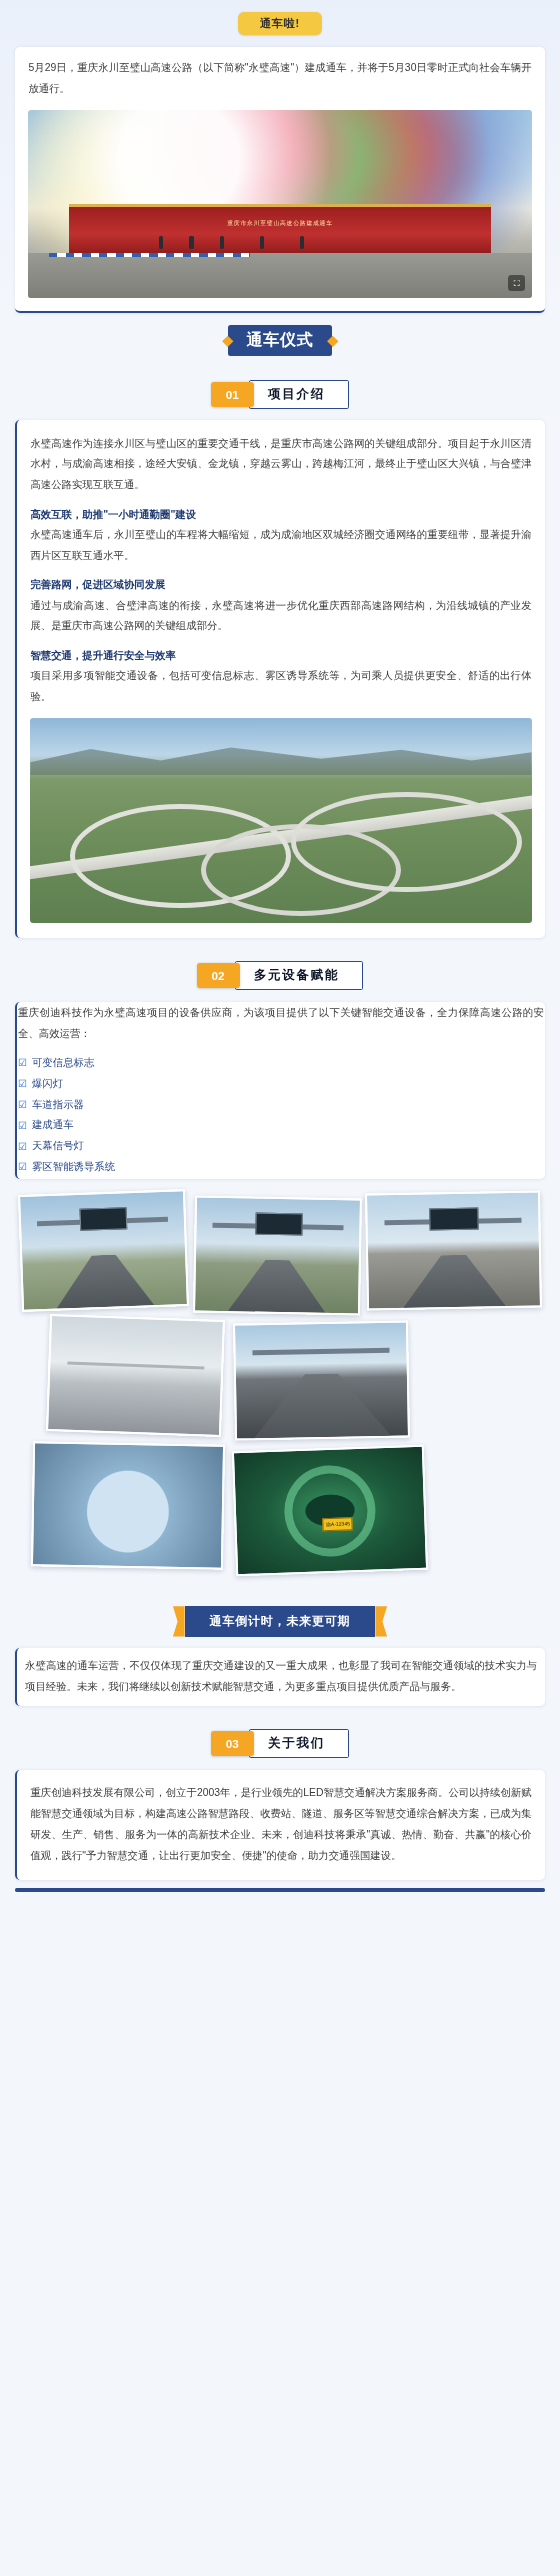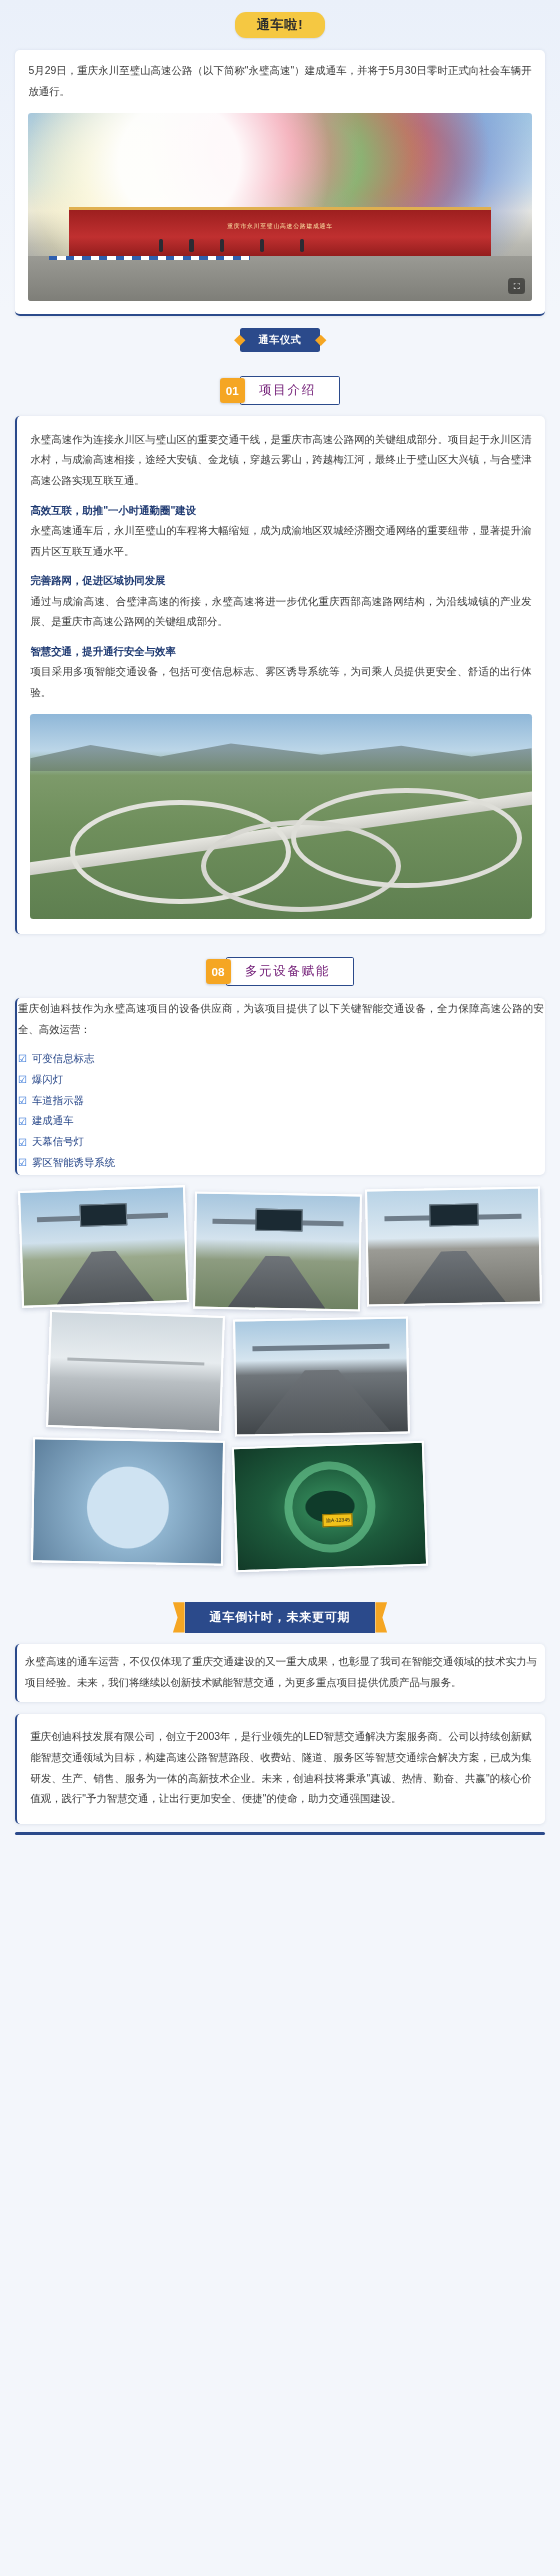--- a/index.html
+++ b/index.html
@@ -23,24 +23,24 @@
 
   
   .top-banner {
     padding-top: 11.7px;
     display: flex;
     justify-content: center;
   }
   .top-banner-pill {
     background: #f5c842;
     color: #2d2d2d;
-    font-size: 13px;
+    font-size: 11px;
     font-weight: bold;
     padding: 4.2px 22px;
-    border-radius: 11px;
+    border-radius: 6px;
     letter-spacing: 0.8px;
     box-shadow: 0 0.8px 1.7px rgba(0,0,0,0.12);
   }
 
   
   .card {
     margin: 11.7px 15px 0 15px;
     background: #ffffff;
     border-radius: 5px;
     box-shadow: 0 0.8px 3.3px rgba(60,80,120,0.10);
@@ -133,21 +133,21 @@
 
   
   .ribbon-wrap {
     display: flex;
     justify-content: center;
     margin-top: 11.7px;
   }
   .ribbon {
     background: #2b4a8b;
     color: #ffffff;
-    font-size: 10px;
+    font-size: 16px;
     font-weight: bold;
     padding: 5px 18.4px;
     border-radius: 2.5px;
     position: relative;
     letter-spacing: 0.8px;
   }
   .ribbon:before, .ribbon:after {
     content: "";
     position: absolute;
     top: 50%;
@@ -161,40 +161,40 @@
 
   
   .section-head {
     display: flex;
     align-items: center;
     justify-content: center;
     margin: 23.4px 0 5px 0;
     position: relative;
   }
   .sec-num {
-    width: 25px;
+    width: 43px;
     height: 25px;
     background: #f5a623;
     color: #ffffff;
     border-radius: 3.3px;
     font-size: 11.7px;
     font-weight: bold;
     display: flex;
     align-items: center;
     justify-content: center;
     box-shadow: 0 0.8px 2.5px rgba(0,0,0,0.18);
     position: relative;
     z-index: 2;
   }
   .sec-title-box {
     background: #ffffff;
     border: 1.7px solid #2b4a8b;
-    color: #701a75;
+    color: #0f172a;
     font-size: 12.5px;
-    font-weight: normal;
+    font-weight: bold;
     letter-spacing: 1.7px;
     padding: 5px 23.4px 5px 18.4px;
     margin-left: -5px;
     border-radius: 1.7px;
   }
 
   
   .text-card {
     padding: 13.4px 13.4px 15px 13.4px;
     border-left: 2.5px solid #2b4a8b;
@@ -416,21 +416,21 @@
     <div class="photo ph-interchange" style="height:205px">
       <div class="hill"></div>
       <div class="mainline"></div>
       <div class="ramp r1"></div>
       <div class="ramp r2"></div>
       <div class="ramp r3"></div>
     </div>
   </div>
 
   <div class="section-head">
-    <div class="sec-num">08</div>
+    <div class="sec-num">02</div>
     <div class="sec-title-box">多元设备赋能</div>
   </div>
 
   <div class="card device-card">
     <div class="para first">重庆创迪科技作为永璧高速项目的设备供应商，为该项目提供了以下关键智能交通设备，全力保障高速公路的安全、高效运营：</div>
     <ul class="bullets">
       <li>
           <span class="chk">☑</span>
           <span>可变信息标志</span>
         </li>
@@ -492,20 +492,24 @@
       <span class="tail l"></span>
       <span>通车倒计时，未来更可期</span>
       <span class="tail r"></span>
     </div>
   </div>
 
   <div class="card footer-note">
     <div class="para first">永璧高速的通车运营，不仅仅体现了重庆交通建设的又一重大成果，也彰显了我司在智能交通领域的技术实力与项目经验。未来，我们将继续以创新技术赋能智慧交通，为更多重点项目提供优质产品与服务。</div>
   </div>
 
+  <div class="section-head">
+    <div class="sec-num">03</div>
+    <div class="sec-title-box">关于我们</div>
+  </div>
 
   <div class="card about-card">
     <div class="para first">重庆创迪科技发展有限公司，创立于2003年，是行业领先的LED智慧交通解决方案服务商。公司以持续创新赋能智慧交通领域为目标，构建高速公路智慧路段、收费站、隧道、服务区等智慧交通综合解决方案，已成为集研发、生产、销售、服务为一体的高新技术企业。未来，创迪科技将秉承"真诚、热情、勤奋、共赢"的核心价值观，践行"予力智慧交通，让出行更加安全、便捷"的使命，助力交通强国建设。</div>
   </div>
 
   <div class="bottom-rule" style="margin-top:8.4px"></div>
 </div>
 
 
 </body></html>

